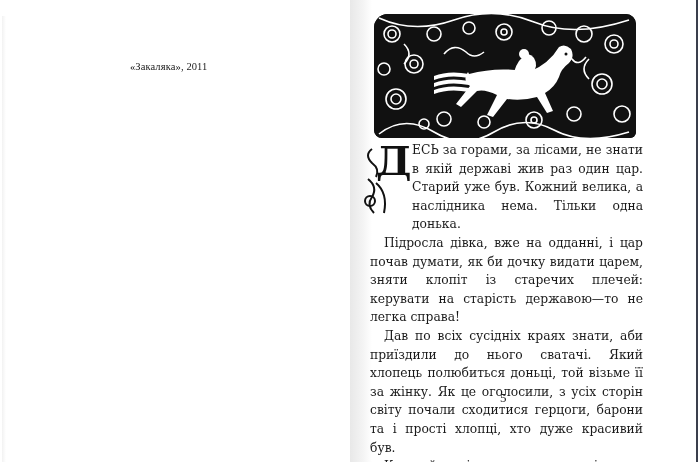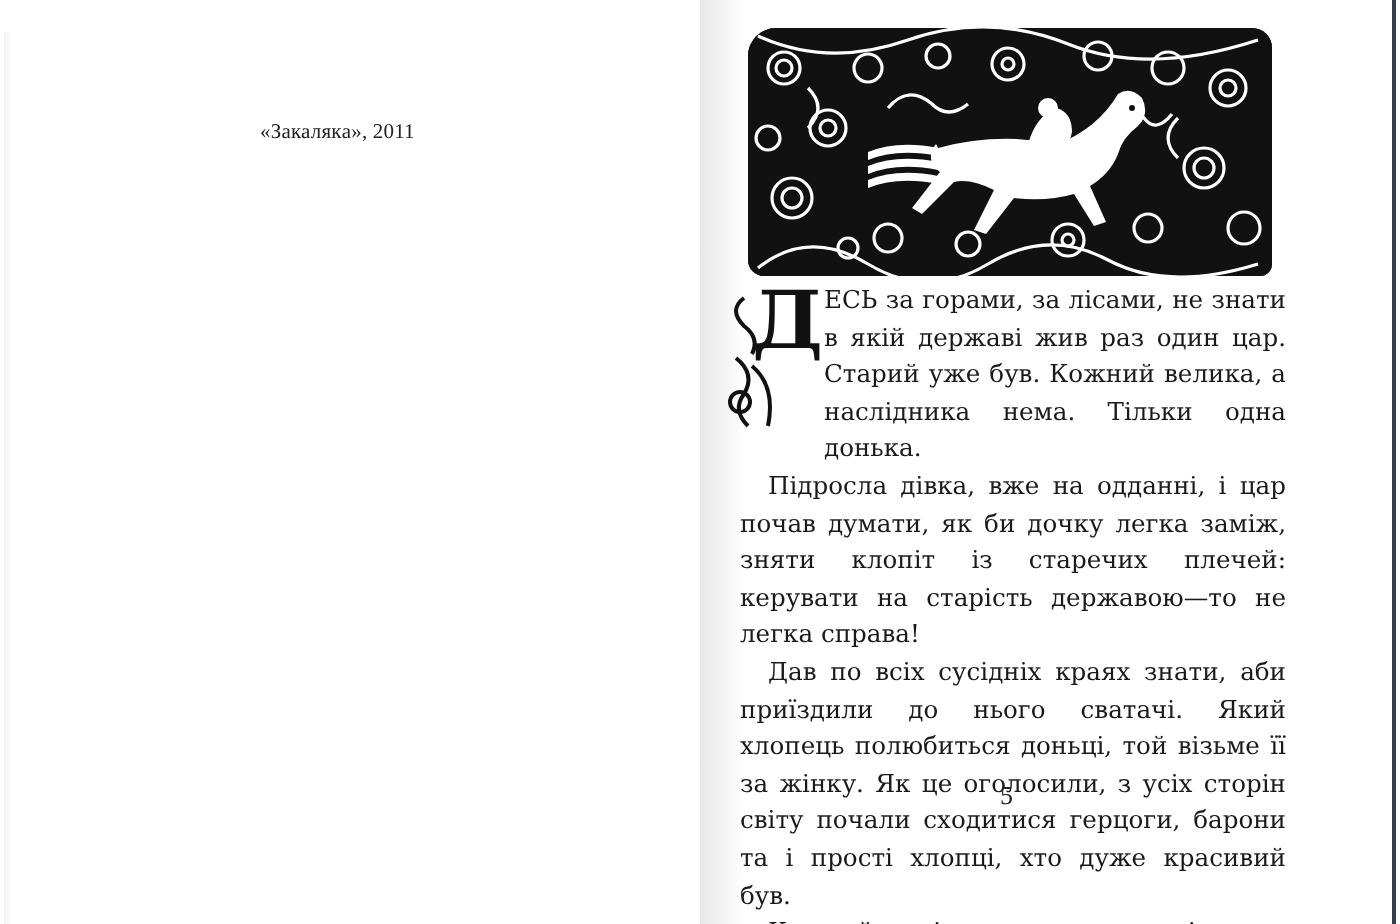--- a/index.html
+++ b/index.html
@@ -91,21 +91,21 @@
           <g fill="none" stroke="#111" stroke-width="2">
             <path d="M10 10 q-8 6 0 14 q8 6 4 14"></path>
             <path d="M6 40 q10 8 4 18 q-6 8 2 16"></path>
             <circle cx="8" cy="62" r="5"></circle>
             <path d="M14 44 q12 10 8 30"></path>
           </g>
         </svg>
         <span class="dropcap-letter">Д</span>
       </div>
       <p>ЕСЬ за горами, за лісами, не знати в якій державі жив раз один цар. Старий уже був. Кожний велика, а наслідника нема. Тільки одна донька.</p>
-      <p class="indent">Підросла дівка, вже на одданні, і цар почав думати, як би дочку легка заміж, зняти клопіт із старечих плечей: керувати на старість державою—то не легка справа!</p>
+      <p class="indent">Підросла дівка, вже на одданні, і цар почав думати, як би дочку видати царем, зняти клопіт із старечих плечей: керувати на старість державою—то не легка справа!</p>
       <p class="indent">Дав по всіх сусідніх краях знати, аби приїздили до нього сватачі. Який хлопець полюбиться доньці, той візьме її за жінку. Як це оголосили, з усіх сторін світу почали сходитися герцоги, барони та і прості хлопці, хто дуже красивий був.</p>
       <p class="indent">Кожний хотів статися царем і взяти собі красуню за жінку.</p>
     </div>
 
     <div class="pagenum">5</div>
   </div>
 
   <div class="right-edge"></div>
 </div>
 

